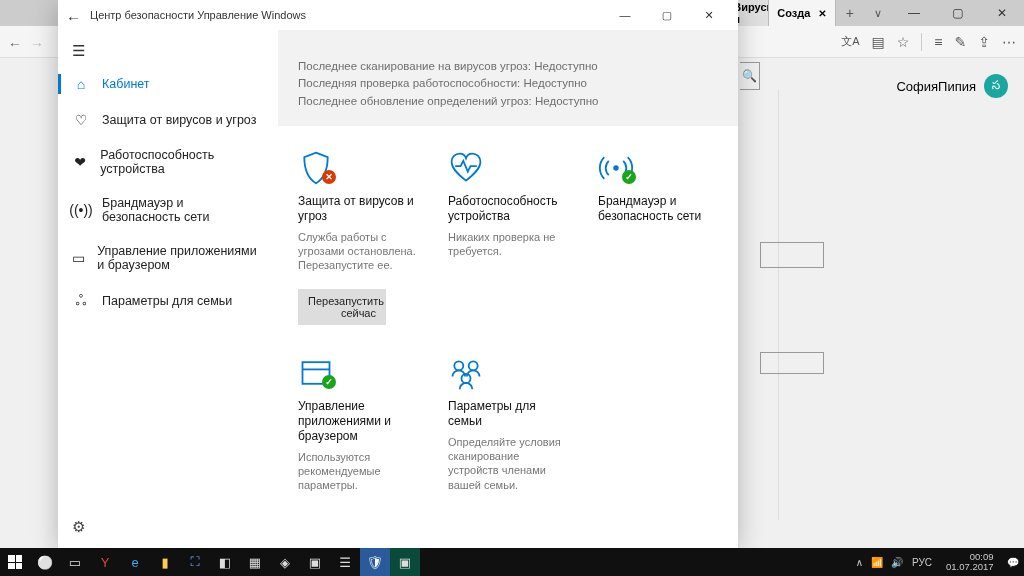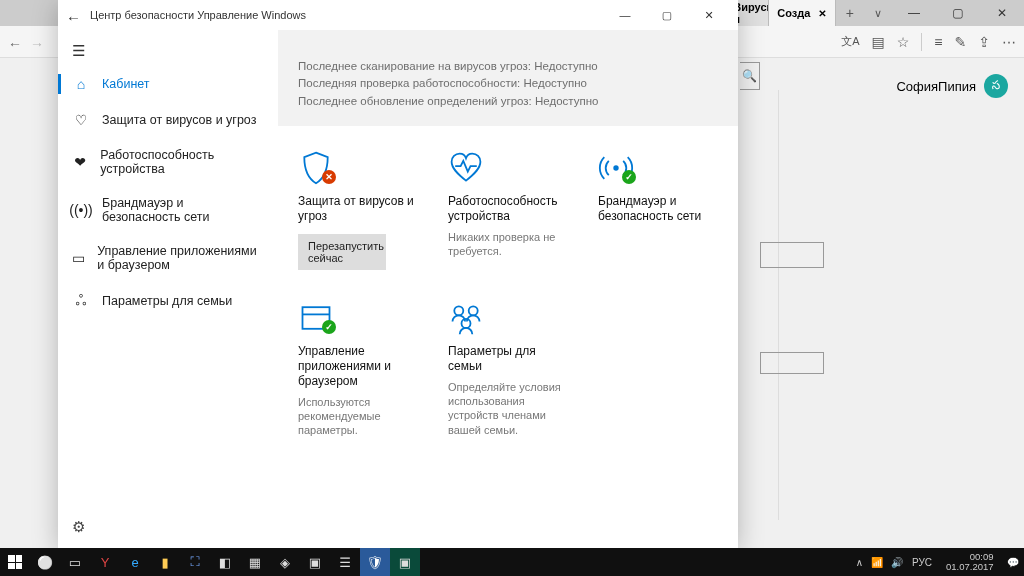--- a/index.html
+++ b/index.html
@@ -48,21 +48,21 @@
 .status-strip { background: #F2F2F2; padding: 28px 20px 16px 20px; font-size: 11.5px; color: #6e6e6e; line-height: 1.5; }
 .cards { display: flex; flex-wrap: wrap; gap: 28px 30px; padding: 22px 20px; }
 .card { width: 120px; display: flex; flex-direction: column; gap: 6px; }
 .card-icon { height: 40px; display: flex; align-items: center; }
 .ic { width: 36px; height: 36px; }
 .badge { position: absolute; width: 14px; height: 14px; border-radius: 50%; display: flex; align-items: center; justify-content: center; color: #fff; font-size: 9px; font-weight: bold; }
 .badge.ok { background: #1BA51B; }
 .badge.err { background: #D83B01; }
 .card-title { font-size: 12px; color: #111; line-height: 1.25; }
 .card-desc { font-size: 11px; color: #777; line-height: 1.3; }
-.btn-restart { margin-top: 4px; padding: 6px 10px; background: #ddd; border: none; font-size: 11px; text-align: left; width: 88px; color: #222; }
+.btn-restart { margin-top: 10px; padding: 6px 10px; background: #ddd; border: none; font-size: 11px; text-align: right; width: 88px; color: #222; }
 
 
 .taskbar { position: absolute; bottom: 0; left: 0; right: 0; height: 28px; background: #101010; display: flex; align-items: center; }
 .tb-btn { width: 30px; height: 28px; display: flex; align-items: center; justify-content: center; color: #ddd; font-size: 13px; }
 .tb-btn.active { background: #2a5a9a; }
 .tb-sep { flex: 1; }
 .tb-tray { display: flex; align-items: center; gap: 8px; color: #ccc; font-size: 10px; padding-right: 4px; }
 .tb-clock { text-align: right; line-height: 1.1; padding: 0 6px; font-size: 9.5px; }
 .win-logo { width: 14px; height: 14px; display: grid; grid-template-columns: 1fr 1fr; grid-template-rows: 1fr 1fr; gap: 1px; }
 .win-logo div { background: #fff; }
@@ -183,20 +183,21 @@
       <div class="cards">
 
         <div class="card">
           <div class="card-icon" style="position:relative">
             <svg class="ic" viewBox="0 0 40 40">
                 <path d="M20 3 L33 8 C33 22 28 32 20 37 C12 32 7 22 7 8 Z" fill="none" stroke="#0078D4" stroke-width="2"></path>
               </svg>
             <span class="badge err" style="left:24px;top:22px">✕</span>
           </div>
           <div class="card-title">Защита от вирусов и угроз</div>
+          <div class="card-desc">Служба работы с угрозами остановлена. Перезапустите ее.</div>
           <button class="btn-restart">Перезапустить сейчас</button>
         </div>
 
         <div class="card">
           <div class="card-icon">
             <svg class="ic" viewBox="0 0 40 40">
                 <path d="M20 34 C10 26 4 20 4 13 C4 8 8 4 13 4 C16 4 19 6 20 9 C21 6 24 4 27 4 C32 4 36 8 36 13 C36 20 30 26 20 34 Z" fill="none" stroke="#0078D4" stroke-width="2"></path>
                 <path d="M8 18 L14 18 L17 12 L22 24 L25 18 L32 18" fill="none" stroke="#0078D4" stroke-width="2"></path>
               </svg>
           </div>
@@ -233,21 +234,21 @@
         <div class="card">
           <div class="card-icon">
             <svg class="ic" viewBox="0 0 40 40">
               <circle cx="12" cy="12" r="5" fill="none" stroke="#0078D4" stroke-width="2"></circle>
               <circle cx="28" cy="12" r="5" fill="none" stroke="#0078D4" stroke-width="2"></circle>
               <circle cx="20" cy="26" r="5" fill="none" stroke="#0078D4" stroke-width="2"></circle>
               <path d="M5 24 A7 7 0 0 1 19 24 M21 24 A7 7 0 0 1 35 24 M13 38 A7 7 0 0 1 27 38" fill="none" stroke="#0078D4" stroke-width="2"></path>
             </svg>
           </div>
           <div class="card-title">Параметры для семьи</div>
-          <div class="card-desc">Определяйте условия использования устройств членами вашей семьи.</div>
+          <div class="card-desc">Определяйте условия сканирование устройств членами вашей семьи.</div>
         </div>
       </div>
     </div>
   </div>
 </div>
 
 <div class="taskbar">
   <div class="tb-btn">
       <div class="win-logo">
         <div></div>

